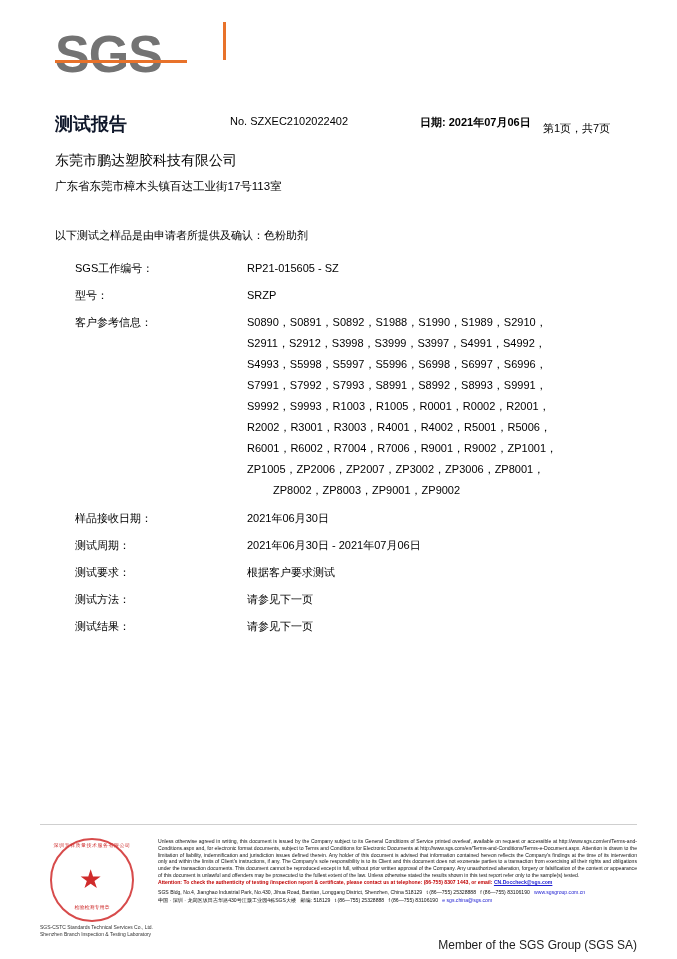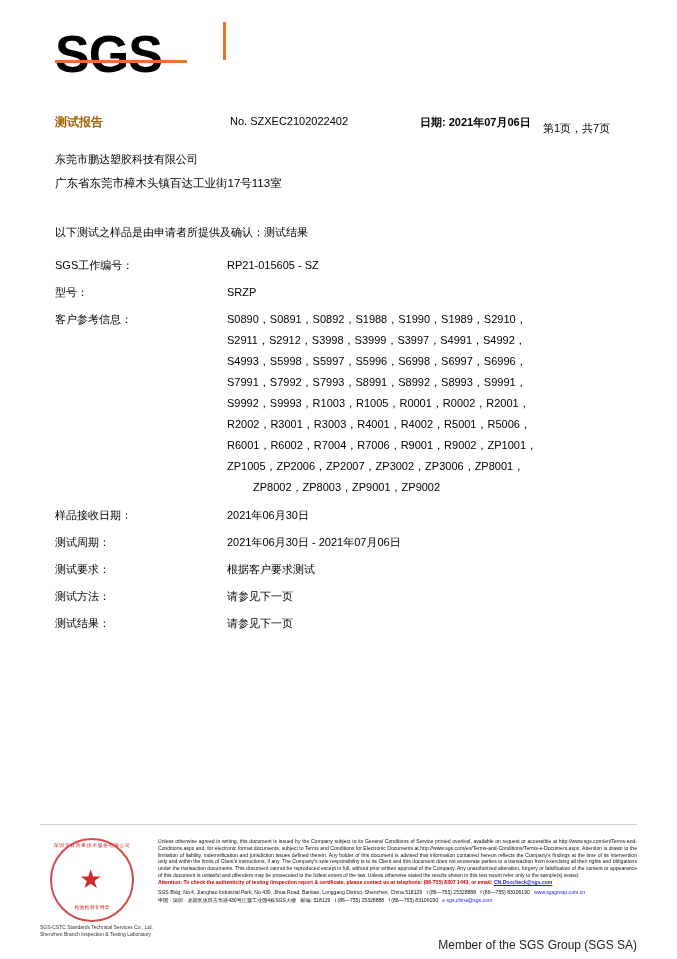--- a/index.html
+++ b/index.html
@@ -27,21 +27,21 @@
   .logo-block {
     position: relative;
     padding-top: 28px;
     height: 90px;
   }
   .sgs-logo {
     font-family: "Liberation Sans", sans-serif;
     font-weight: bold;
     font-size: 52px;
     letter-spacing: -1px;
-    color: #000000;
+    color: #737373;
     line-height: 1;
     display: inline-block;
     position: relative;
   }
   .sgs-bar {
     position: absolute;
     left: 0;
     top: 60px;
     width: 132px;
     height: 3px;
@@ -56,23 +56,23 @@
     background: #e8722a;
   }
 
   
   .title-row {
     position: relative;
     margin-top: 22px;
     height: 26px;
   }
   .doc-title {
-    font-size: 12px;
+    font-size: 18px;
     font-weight: bold;
-    color: #a16207;
+    color: #0f172a;
     display: inline-block;
   }
   .doc-no {
     position: absolute;
     left: 175px;
     top: 3px;
     font-size: 11px;
   }
   .doc-date {
     position: absolute;
@@ -83,37 +83,38 @@
   }
   .doc-page {
     position: absolute;
     left: 488px;
     top: 9px;
     font-size: 11px;
   }
 
   .company-name {
     margin-top: 14px;
-    font-size: 11px;
+    font-size: 14px;
   }
   .company-addr {
     margin-top: 9px;
     font-size: 11.5px;
   }
 
   .sample-note {
     margin-top: 34px;
     font-size: 11px;
   }
 
   
   .info-table {
     margin-top: 12px;
     width: 100%;
     border-collapse: collapse;
+    margin-left: 20px;
   }
   .info-table td {
     vertical-align: top;
     font-size: 11px;
     padding: 5px 0;
     line-height: 1.55;
   }
   .info-table td.label {
     width: 172px;
     white-space: nowrap;
@@ -249,21 +250,21 @@
   <div class="title-row">
     <span class="doc-title">测试报告</span>
     <span class="doc-no">No. SZXEC2102022402</span>
     <span class="doc-date">日期: 2021年07月06日</span>
     <span class="doc-page">第1页，共7页</span>
   </div>
 
   <div class="company-name">东莞市鹏达塑胶科技有限公司</div>
   <div class="company-addr">广东省东莞市樟木头镇百达工业街17号113室</div>
 
-  <div class="sample-note">以下测试之样品是由申请者所提供及确认：测试结果</div>
+  <div class="sample-note">以下测试之样品是由申请者所提供及确认：色粉助剂</div>
 
   <table class="info-table">
     <tbody>
       <tr>
         <td class="label">SGS工作编号：</td>
         <td class="value">RP21-015605 - SZ</td>
       </tr>
       <tr>
         <td class="label">型号：</td>
         <td class="value">SRZP</td>

